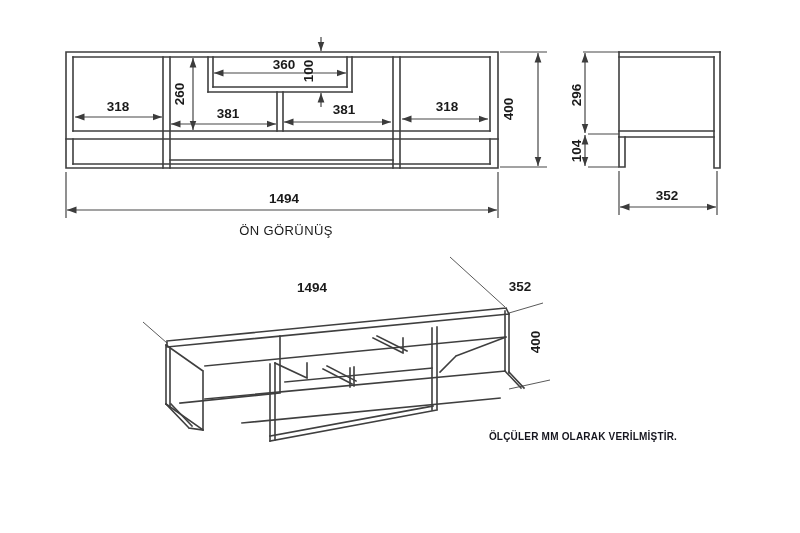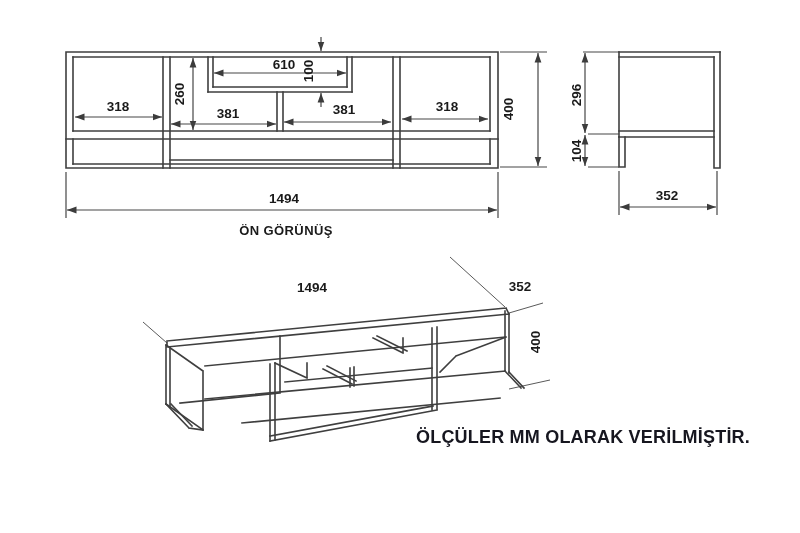--- a/index.html
+++ b/index.html
@@ -12,26 +12,26 @@
   .dims path, .dims line { stroke:#464646; stroke-width:1.2; fill:none; }
   .thin path { stroke:#5a5a5a; stroke-width:1; fill:none; }
   .dim-text {
     position:absolute; width:44px; height:16px; line-height:16px;
     text-align:center; font-weight:bold; font-size:13.5px; color:#1a1a1a;
     letter-spacing:0px; white-space:nowrap;
   }
   .vert { transform:rotate(-90deg); }
   .view-label {
     position:absolute; width:160px; height:16px; line-height:16px;
-    text-align:center; font-weight:bold; font-size:13px; color:#1a1a1a;
+    text-align:center; font-weight:normal; font-size:13px; color:#1a1a1a;
     letter-spacing:0.4px; white-space:nowrap;
   }
   .footnote {
     position:absolute; width:360px; height:18px; line-height:18px;
-    text-align:center; font-weight:bold; font-size:18px; color:#16161f;
+    text-align:center; font-weight:bold; font-size:10px; color:#16161f;
     letter-spacing:0.2px; white-space:nowrap;
   }
 </style>
 </head>
 <body>
 
 <div class="stage">
 
   <svg width="800" height="533" viewBox="0 0 800 533">
     <defs>
@@ -121,21 +121,21 @@
       <path d="M285,382 L432,368"></path>
 
       <path d="M505,311 V371 M509,314 V373"></path>
       <path d="M440,372 L456,356 M456,356 L506,337"></path>
       <path d="M505,371 L521,388 M509,372 L524,388"></path>
     </g>
   </svg>
 
   <div class="dim-text" style="left:96px; top:99px;">318</div>
   <div class="dim-text vert" style="left:158px; top:86px;">260</div>
-  <div class="dim-text" style="left:262px; top:57px;">610</div>
+  <div class="dim-text" style="left:262px; top:57px;">360</div>
   <div class="dim-text vert" style="left:287px; top:63px;">100</div>
   <div class="dim-text" style="left:206px; top:106px;">381</div>
   <div class="dim-text" style="left:322px; top:102px;">381</div>
   <div class="dim-text" style="left:425px; top:99px;">318</div>
   <div class="dim-text vert" style="left:487px; top:101px;">400</div>
   <div class="dim-text" style="left:262px; top:191px;">1494</div>
   <div class="view-label" style="left:206px; top:223px;">ÖN GÖRÜNÜŞ</div>
 
   <div class="dim-text vert" style="left:555px; top:87px;">296</div>
   <div class="dim-text vert" style="left:555px; top:143px;">104</div>

